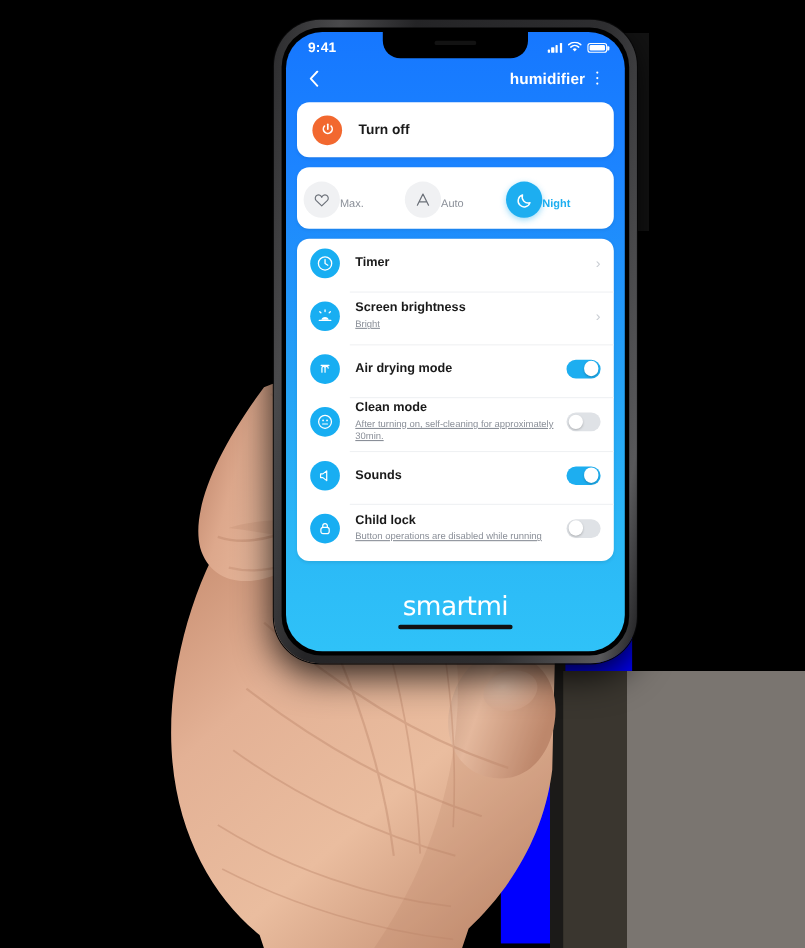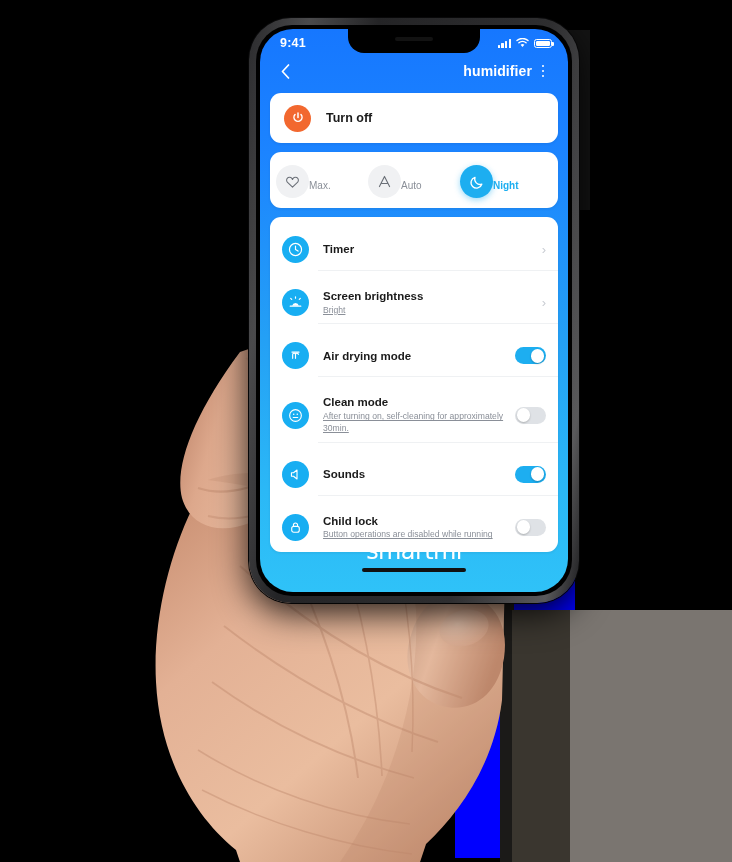--- a/index.html
+++ b/index.html
@@ -107,21 +107,21 @@
   .modes-card { display:flex; padding:13px 6px 10px; margin-bottom:9px; }
   .mode { flex:1; display:flex; flex-direction:row; align-items:center; cursor:pointer; }
   .mode-ico { width:33px; height:33px; border-radius:50%; background:#F0F1F3;
               display:flex; align-items:center; justify-content:center; }
   .mode.active .mode-ico { background:#1DAEF0; box-shadow:0 2px 6px rgba(29,174,240,.45); }
   .mode-label { margin-top:7px; font-size:10px; color:#8A8F98; }
   .mode.active .mode-label { color:#1DAEF0; font-weight:700; }
 
   
   .list-card { padding:0 0 4px; }
-  .row { display:flex; align-items:center; min-height:48px; padding:19px 12px 7px 12px;
+  .row { display:flex; align-items:center; min-height:48px; padding:3px 12px 7px 12px;
          position:relative; cursor:pointer; }
   .row + .row::before { content:""; position:absolute; left:48px; right:0; top:0;
                         height:1px; background:#EFF1F3; }
   .row-ico { width:27px; height:27px; border-radius:50%; background:#18AEF2;
              display:flex; align-items:center; justify-content:center; flex:0 0 auto; }
   .row-text { flex:1; margin-left:14px; min-width:0; padding-right:6px; }
   .row-title { font-size:11.5px; font-weight:700; color:#1a1a1a; line-height:1.25; }
   .row-sub { font-size:8.6px; color:#8A8F98; line-height:1.35; margin-top:1.5px;text-decoration:underline; }
   .chev { width:12px; flex:0 0 auto; color:#C9CDD3; font-size:13px; text-align:right;
           line-height:1; }

